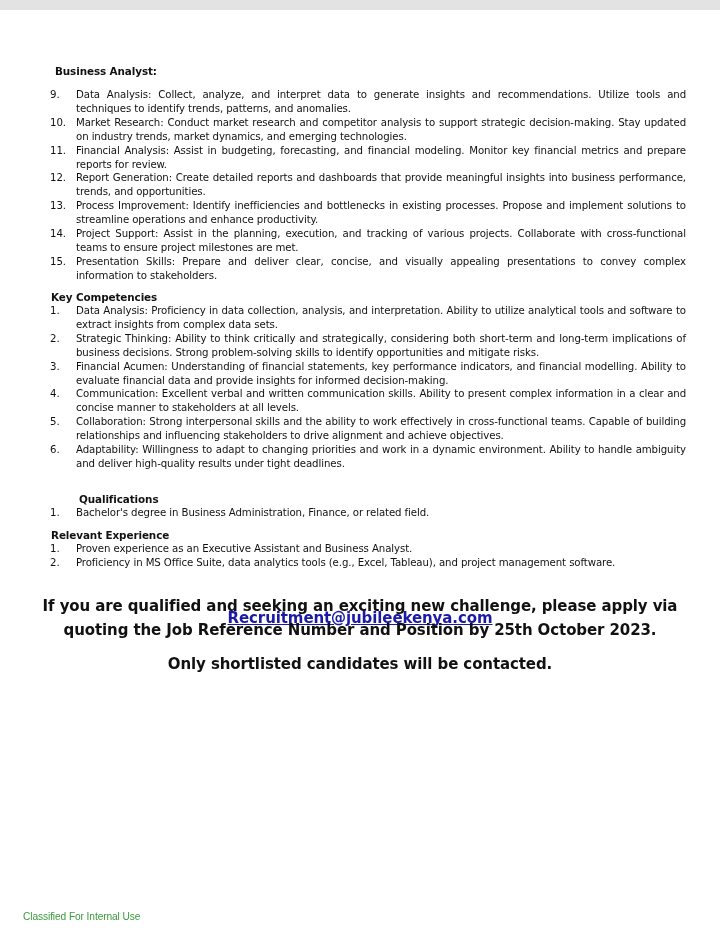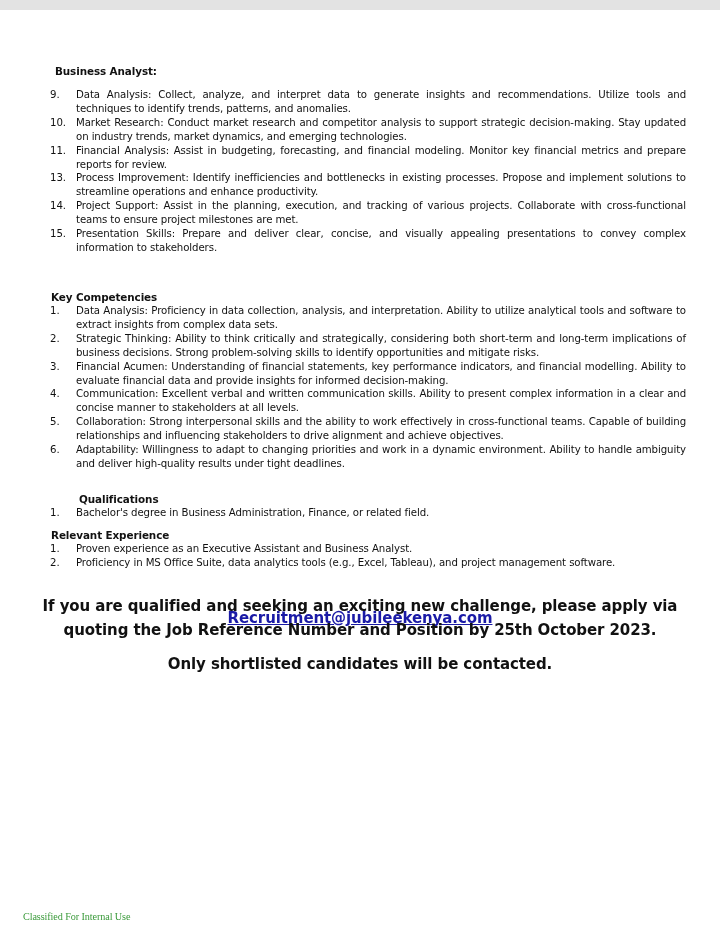--- a/index.html
+++ b/index.html
@@ -69,35 +69,36 @@
     .notice a {
       color: #1a1aa6;
       text-decoration: underline;
     }
     .footer {
       position: absolute;
       left: 23px;
       top: 910px;
       font-size: 10.2px;
       color: #3a9a3a;
-      font-family: Liberation Serif, serif;
+      font-family: Liberation Sans, sans-serif;
     }
   </style>
 </head>
 <body>
 
 <div class="top-bar"></div>
 
 <div class="page doc-text">
 
   <div class="heading" style="left:55px; top:65px;">Business Analyst:</div>
   <ol class="list" style="left:76px; top:88px; width:610px;">
     <li><span class="num">9.</span><span>Data Analysis: Collect, analyze, and interpret data to generate insights and recommendations. Utilize tools and techniques to identify trends, patterns, and anomalies.</span></li>
     <li><span class="num">10.</span><span>Market Research: Conduct market research and competitor analysis to support strategic decision-making. Stay updated on industry trends, market dynamics, and emerging technologies.</span></li>
     <li><span class="num">11.</span><span>Financial Analysis: Assist in budgeting, forecasting, and financial modeling. Monitor key financial metrics and prepare reports for review.</span></li>
+    <li><span class="num">12.</span><span>Report Generation: Create detailed reports and dashboards that provide meaningful insights into business performance, trends, and opportunities.</span></li>
     <li><span class="num">13.</span><span>Process Improvement: Identify inefficiencies and bottlenecks in existing processes. Propose and implement solutions to streamline operations and enhance productivity.</span></li>
     <li><span class="num">14.</span><span>Project Support: Assist in the planning, execution, and tracking of various projects. Collaborate with cross-functional teams to ensure project milestones are met.</span></li>
     <li><span class="num">15.</span><span>Presentation Skills: Prepare and deliver clear, concise, and visually appealing presentations to convey complex information to stakeholders.</span></li>
   </ol>
 
   <div class="heading" style="left:51px; top:291px;">Key Competencies</div>
   <ol class="list" style="left:76px; top:304px; width:610px;">
     <li><span class="num">1.</span><span>Data Analysis: Proficiency in data collection, analysis, and interpretation. Ability to utilize analytical tools and software to extract insights from complex data sets.</span></li>
     <li><span class="num">2.</span><span>Strategic Thinking: Ability to think critically and strategically, considering both short-term and long-term implications of business decisions. Strong problem-solving skills to identify opportunities and mitigate risks.</span></li>
     <li><span class="num">3.</span><span>Financial Acumen: Understanding of financial statements, key performance indicators, and financial modelling. Ability to evaluate financial data and provide insights for informed decision-making.</span></li>

